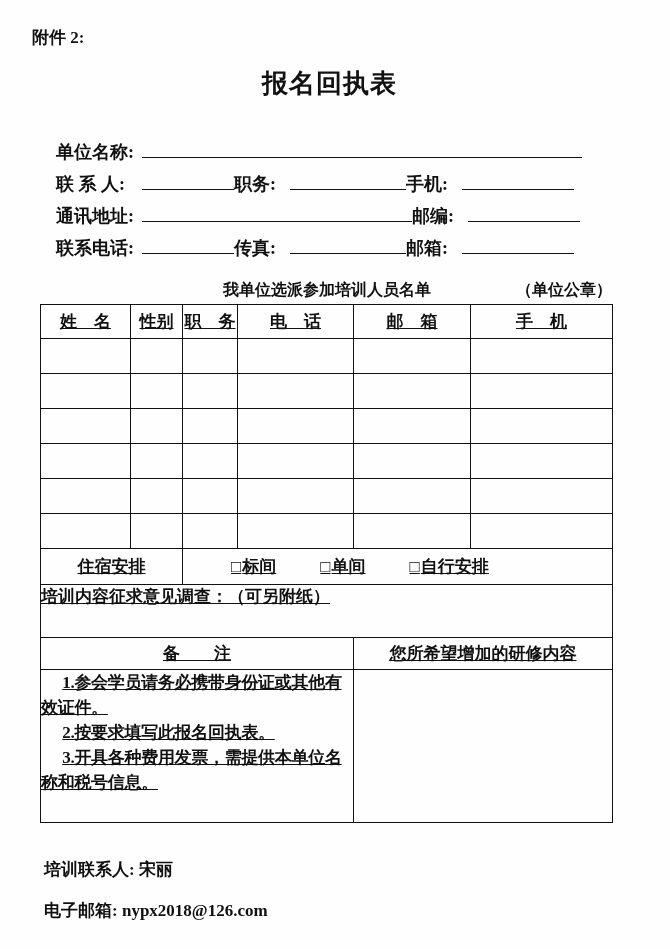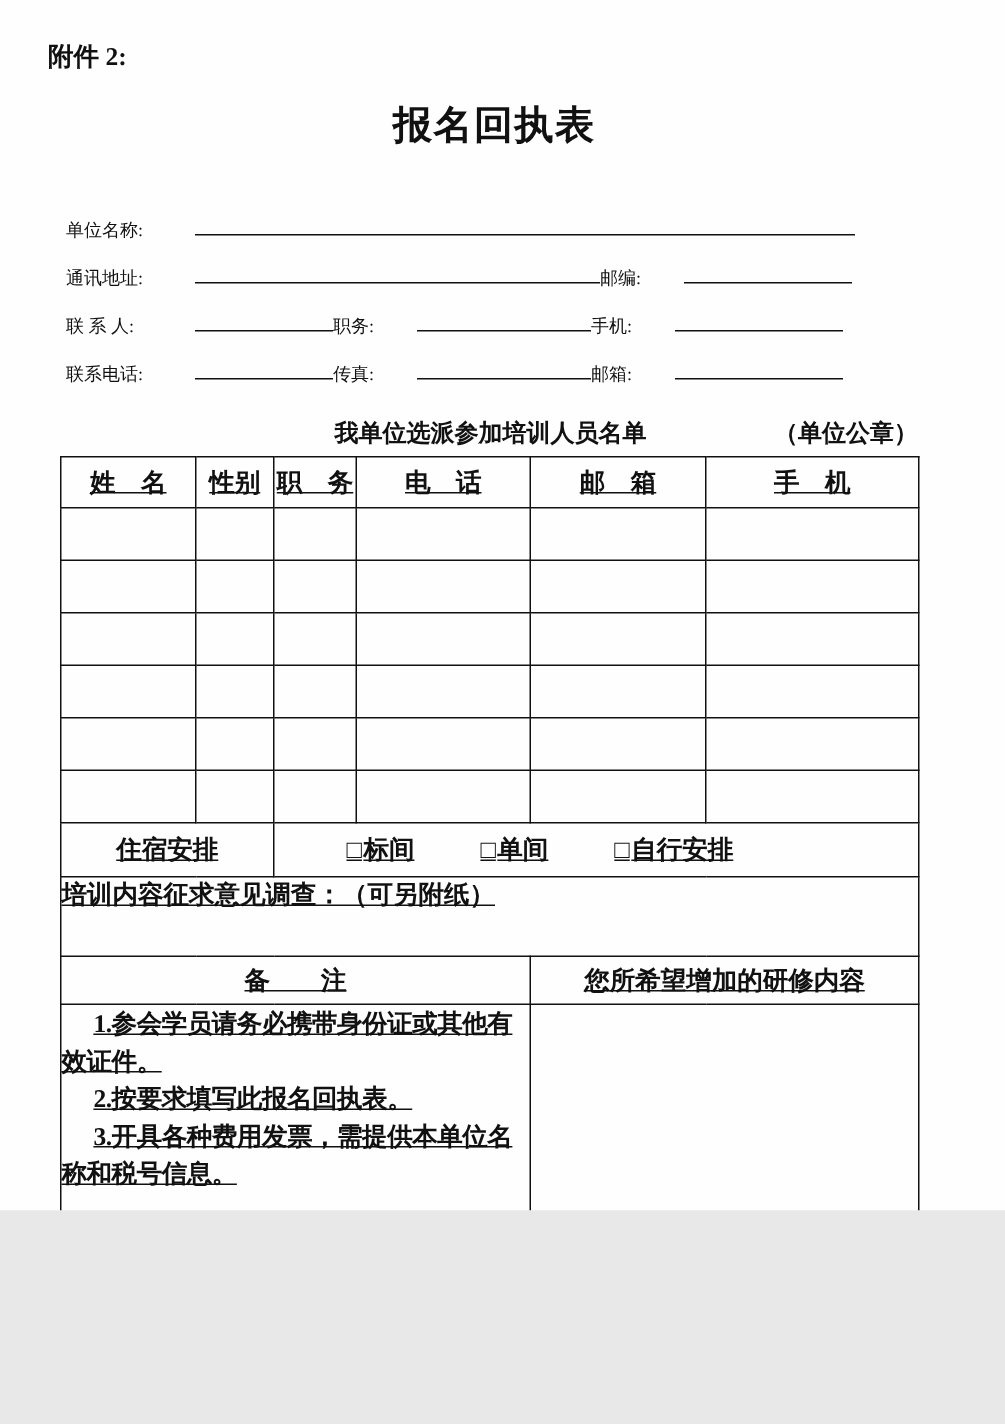--- a/index.html
+++ b/index.html
@@ -1,37 +1,37 @@
 <!DOCTYPE html>
 <html><head>
 <meta charset="utf-8">
 <style>
   html, body { margin: 0; padding: 0; background: #e8e8e8; }
   .page {
     position: relative;
-    width: 670px; height: 807px;
+    width: 670px; height: 949px;
     margin: 0 auto;
     background: #fefefe;
     color: #111;
     font-family: "Liberation Serif", "DejaVu Serif", serif;
     box-sizing: border-box;
     padding: 26px 43px 0 32px;
     overflow: hidden;
   }
   .attachment { font-size: 17px; font-weight: bold; height: 24px; }
   .title {
     margin: 16px 0 0 0;
     text-align: center;
     font-size: 26px;
     font-weight: bold;
     letter-spacing: 1px;
     height: 36px;
   }
   
-  .cform { margin: 34px 0 0 12px; font-size: 12px; font-weight: normal; }
+  .cform { margin: 34px 0 0 24px; font-size: 18px; font-weight: bold; }
   .cform-row { height: 32px; line-height: 32px; white-space: nowrap; }
   .lbl-first { display: inline-block; width: 86px; white-space: pre; }
   .lbl-mid  { display: inline-block; width: 56px; white-space: pre; }
   .blank {
     display: inline-block;
     border-bottom: 1.5px solid #111;
     height: 20px;
     vertical-align: baseline;
   }
   .w-xl { width: 440px; }
@@ -99,24 +99,24 @@
 
   <div class="attachment">附件 2:</div>
 
   <div class="title">报名回执表</div>
 
   <div class="cform">
     <div class="cform-row">
       <span class="lbl-first">单位名称:</span><span class="blank w-xl"></span>
     </div>
     <div class="cform-row">
+      <span class="lbl-first">联 系 人:</span><span class="blank w-sm"></span><span class="lbl-mid">职务:</span><span class="blank w-md"></span><span class="lbl-mid">手机:</span><span class="blank w-end"></span>
+    </div>
+    <div class="cform-row">
       <span class="lbl-first">通讯地址:</span><span class="blank w-lg"></span><span class="lbl-mid">邮编:</span><span class="blank w-end"></span>
-    </div>
-    <div class="cform-row">
-      <span class="lbl-first">联 系 人:</span><span class="blank w-sm"></span><span class="lbl-mid">职务:</span><span class="blank w-md"></span><span class="lbl-mid">手机:</span><span class="blank w-end"></span>
     </div>
     <div class="cform-row">
       <span class="lbl-first">联系电话:</span><span class="blank w-sm"></span><span class="lbl-mid">传真:</span><span class="blank w-md"></span><span class="lbl-mid">邮箱:</span><span class="blank w-end"></span>
     </div>
   </div>
 
   <div class="caption-row">
     <span class="caption">我单位选派参加培训人员名单</span>
     <span class="stamp">（单位公章）</span>
   </div>

